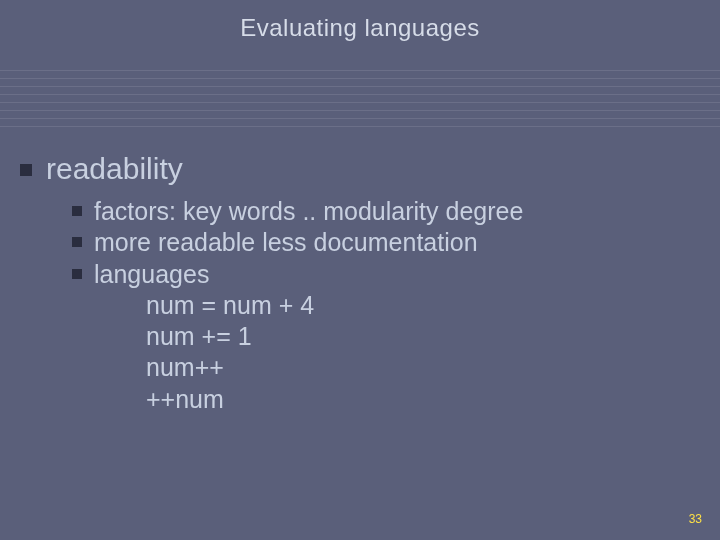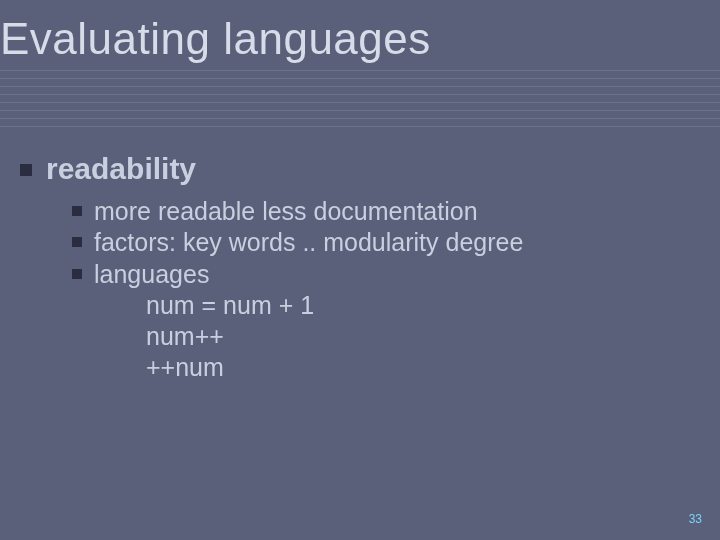--- a/index.html
+++ b/index.html
@@ -23,37 +23,38 @@
     background: rgba(230,230,240,0.12);
     margin-bottom: 7px;
   }
   .slide {
     position: relative;
     width: 720px;
     height: 540px;
     padding: 0;
   }
   .title {
-    font-size: 44px;
+    text-align: center;
+    font-size: 24px;
     font-weight: 400;
     color: #d6dce8;
     padding-top: 14px;
     letter-spacing: 0.5px;
   }
   .body {
     position: absolute;
     top: 152px;
     left: 20px;
     right: 20px;
   }
   .l1 {
     display: flex;
     align-items: flex-start;
     font-size: 30px;
-    font-weight: 700;
+    font-weight: 400;
     color: #c8d0e0;
     margin-bottom: 10px;
   }
   .l1 .bullet {
     width: 12px;
     height: 12px;
     background: #2a2d3f;
     margin-top: 12px;
     margin-right: 14px;
     flex-shrink: 0;
@@ -82,21 +83,21 @@
     font-size: 25px;
     font-weight: 400;
     color: #c8d0e0;
     line-height: 1.25;
   }
   .pagenum {
     position: absolute;
     bottom: 14px;
     right: 18px;
     font-size: 12px;
-    color: #7dd3fc;
+    color: #fde047;
   }
 </style>
 </head>
 <body>
 
 <div class="slide">
 
   <div class="title">Evaluating languages</div>
 
   <div class="stripes">
@@ -114,34 +115,35 @@
 
     <div class="l1">
       <span class="bullet"></span>
       <span>readability</span>
     </div>
 
     <div class="l2-group">
 
       <div class="l2">
         <span class="bullet"></span>
-        <span>more readable less documentation</span>
+        <span>factors: key words .. modularity degree</span>
       </div>
 
       <div class="l2">
         <span class="bullet"></span>
-        <span>factors: key words .. modularity degree</span>
+        <span>more readable less documentation</span>
       </div>
 
       <div class="l2">
         <span class="bullet"></span>
         <span>languages</span>
       </div>
 
-      <div class="sub">num = num + 1</div>
+      <div class="sub">num = num + 4</div>
+      <div class="sub">num += 1</div>
       <div class="sub">num++</div>
       <div class="sub">++num</div>
 
     </div>
 
   </div>
 
   <div class="pagenum">33</div>
 
 </div>

